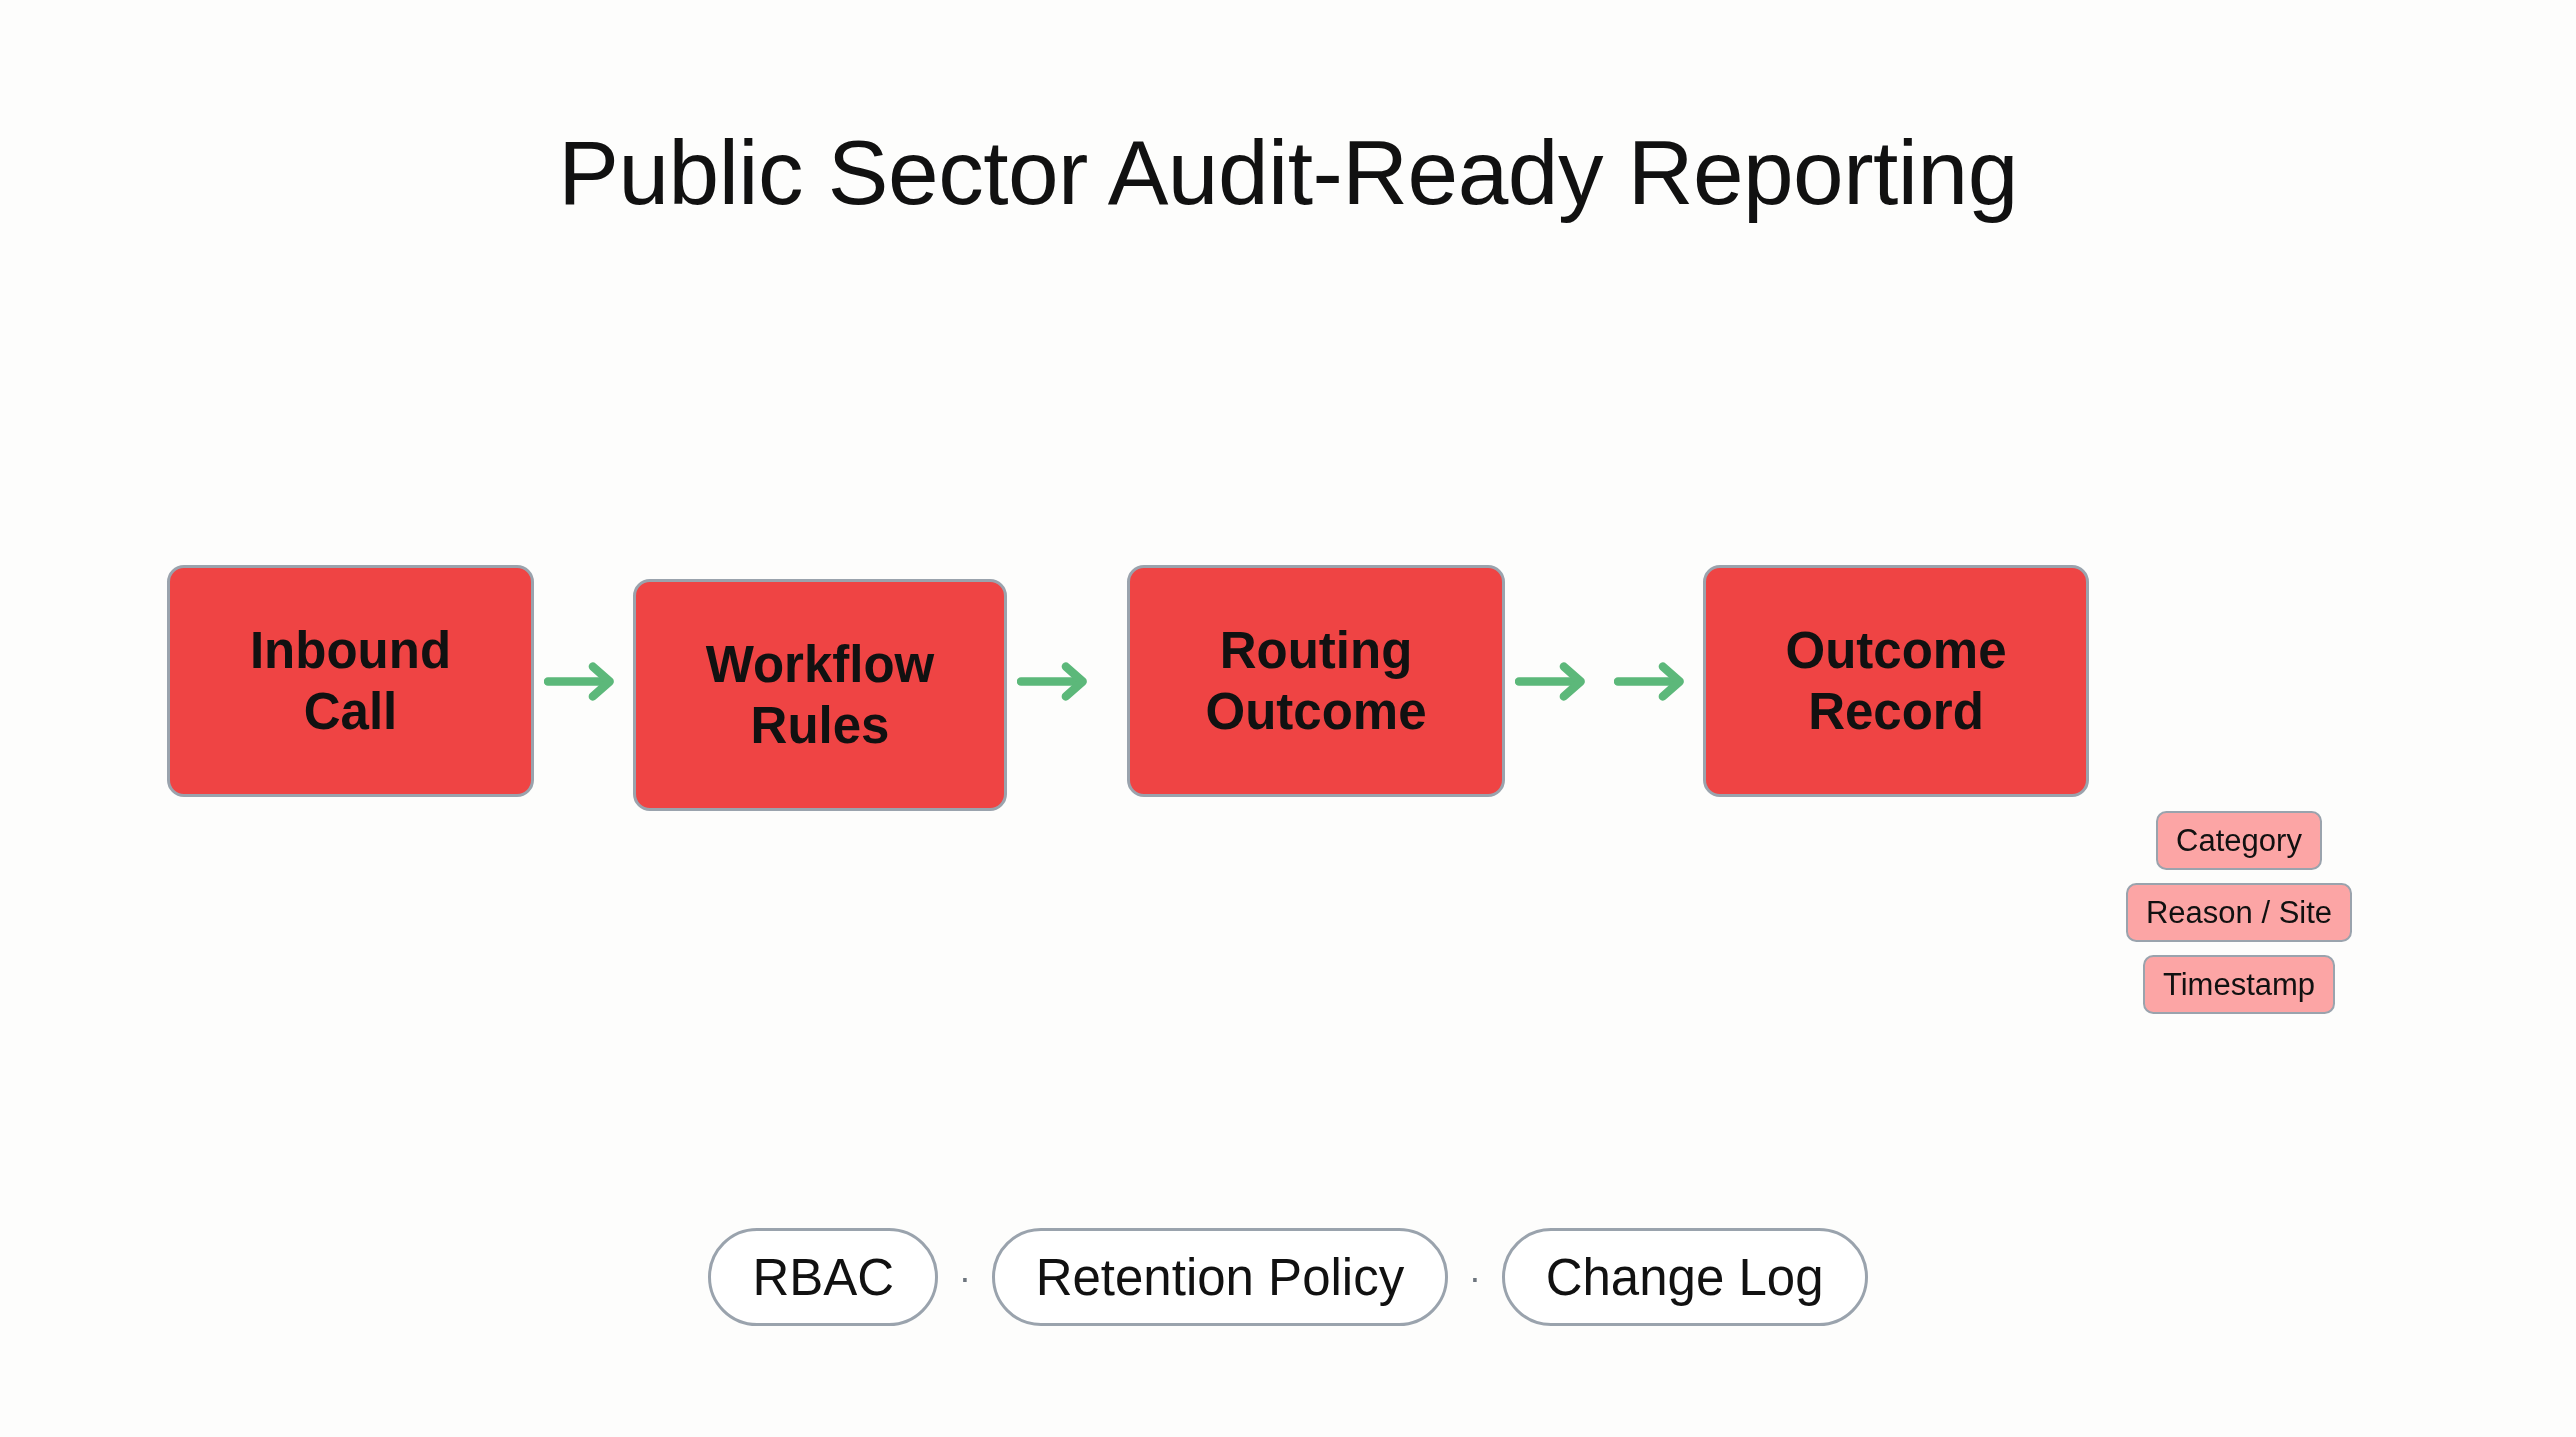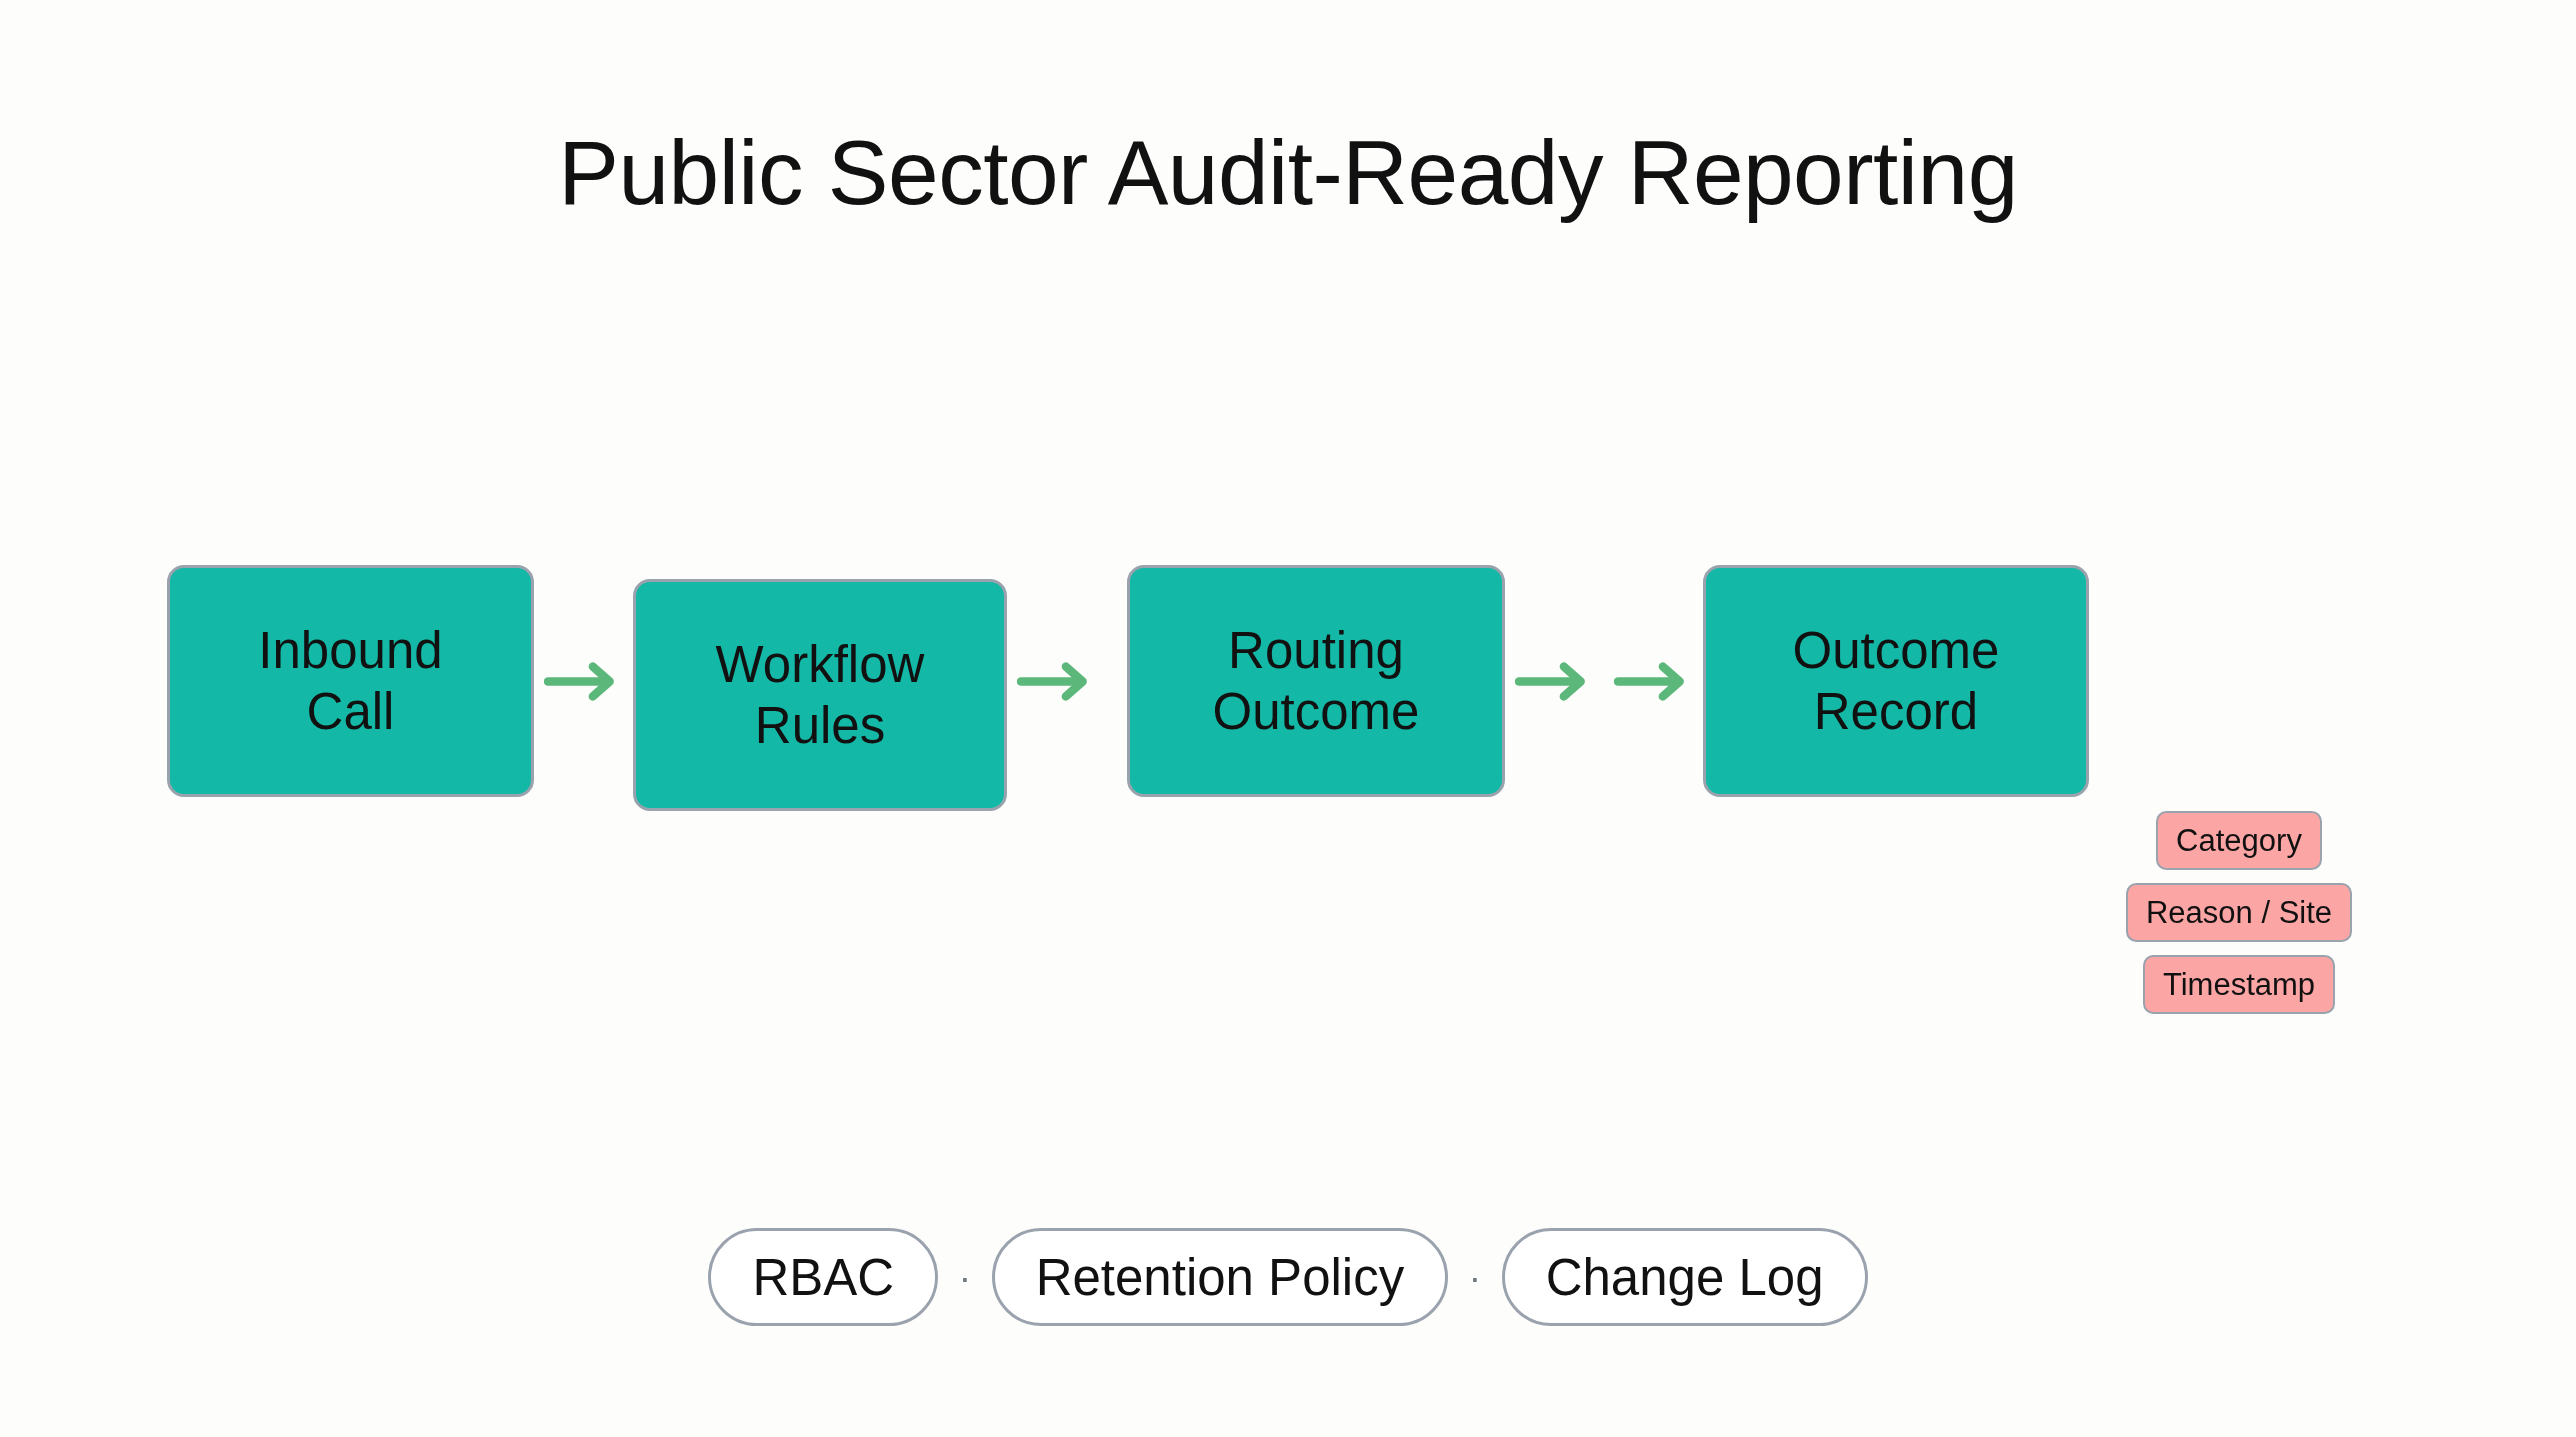--- a/index.html
+++ b/index.html
@@ -47,30 +47,30 @@
     height: 232px;
     display: flex;
     flex-direction: row;
     align-items: center;
     justify-content: flex-start;
   }
 
   .node {
     box-sizing: border-box;
     height: 232px;
-    background: #14b8a6;
+    background: #ef4444;
     border: 3.7px solid #9aa3ad;
     border-radius: 17px;
     display: flex;
     align-items: center;
     justify-content: center;
     text-align: center;
     font-size: 51px;
     line-height: 1.20;
-    font-weight: 400;
+    font-weight: 700;
     color: #111111;
     padding: 0 5px;
     flex: 0 0 auto;
   }
   .node-0 { width: 367px; }
   .node-1 { width: 374px; margin-top: 28px; }
   .node-2 { width: 378px; margin-left: 21px; }
   .node-3 { width: 386px; }
   .node-4 { width: 386px; }
 

